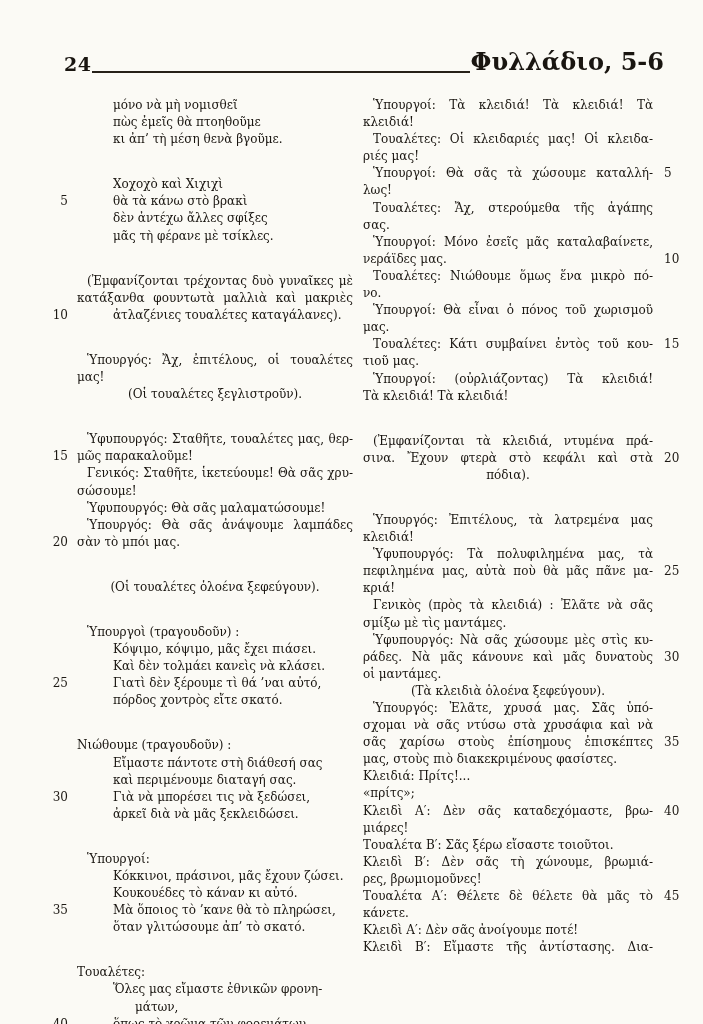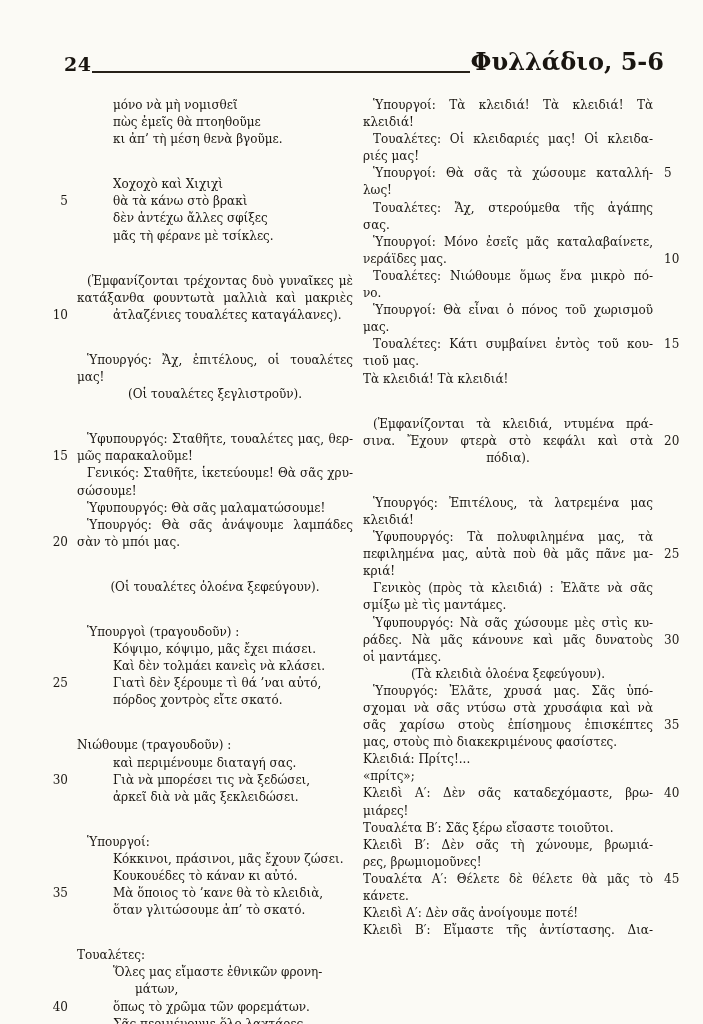--- a/index.html
+++ b/index.html
@@ -81,27 +81,28 @@
       <div class="line ind-1"><span>Ὑφυπουργός: Θὰ σᾶς μαλαματώσουμε!</span></div>
       <div class="line ind-1 just"><span>Ὑπουργός: Θὰ σᾶς ἀνάψουμε λαμπάδες</span></div>
       <div class="line ind-0"><span class="lineno">20</span><span>σὰν τὸ μπόι μας.</span></div>
       <div class="line ind-0 center gap"><span>(Οἱ τουαλέτες ὁλοένα ξεφεύγουν).</span></div>
       <div class="line ind-1 gap"><span>Ὑπουργοὶ (τραγουδοῦν) :</span></div>
       <div class="line ind-2"><span>Κόψιμο, κόψιμο, μᾶς ἔχει πιάσει.</span></div>
       <div class="line ind-2"><span>Καὶ δὲν τολμάει κανεὶς νὰ κλάσει.</span></div>
       <div class="line ind-2"><span class="lineno">25</span><span>Γιατὶ δὲν ξέρουμε τὶ θά ’ναι αὐτό,</span></div>
       <div class="line ind-2"><span>πόρδος χοντρὸς εἴτε σκατό.</span></div>
       <div class="line ind-0 gap"><span>Νιώθουμε (τραγουδοῦν) :</span></div>
+      <div class="line ind-2"><span>Εἴμαστε πάντοτε στὴ διάθεσή σας</span></div>
       <div class="line ind-2"><span>καὶ περιμένουμε διαταγή σας.</span></div>
       <div class="line ind-2"><span class="lineno">30</span><span>Γιὰ νὰ μπορέσει τις νὰ ξεδώσει,</span></div>
       <div class="line ind-2"><span>ἀρκεῖ διὰ νὰ μᾶς ξεκλειδώσει.</span></div>
       <div class="line ind-1 gap"><span>Ὑπουργοί:</span></div>
       <div class="line ind-2"><span>Κόκκινοι, πράσινοι, μᾶς ἔχουν ζώσει.</span></div>
       <div class="line ind-2"><span>Κουκουέδες τὸ κάναν κι αὐτό.</span></div>
-      <div class="line ind-2"><span class="lineno">35</span><span>Μὰ ὅποιος τὸ ’κανε θὰ τὸ κλειδιὰ,</span></div>
+      <div class="line ind-2"><span class="lineno">35</span><span>Μὰ ὅποιος τὸ ’κανε θὰ τὸ πληρώσει,</span></div>
       <div class="line ind-2"><span>ὅταν γλιτώσουμε ἀπ’ τὸ σκατό.</span></div>
       <div class="line ind-0 gap"><span>Τουαλέτες:</span></div>
       <div class="line ind-2"><span>Ὅλες μας εἴμαστε ἐθνικῶν φρονη-</span></div>
       <div class="line ind-3"><span>μάτων,</span></div>
       <div class="line ind-2"><span class="lineno">40</span><span>ὅπως τὸ χρῶμα τῶν φορεμάτων.</span></div>
       <div class="line ind-2"><span>Σᾶς περιμένουμε ὅλο λαχτάρες</span></div>
       <div class="line ind-2"><span>νὰ μᾶς τιμήσετε μὲ τὶς κωλάρες.</span></div>
     </div>
   <div id="right-column" class="col col-right">
       <div class="line ind-1 just"><span>Ὑπουργοί: Τὰ κλειδιά! Τὰ κλειδιά! Τὰ</span></div>
@@ -113,20 +114,21 @@
       <div class="line ind-1 just"><span>Τουαλέτες: Ἄχ, στερούμεθα τῆς ἀγάπης</span></div>
       <div class="line ind-0"><span>σας.</span></div>
       <div class="line ind-1 just"><span>Ὑπουργοί: Μόνο ἐσεῖς μᾶς καταλαβαίνετε,</span></div>
       <div class="line ind-0"><span class="lineno">10</span><span>νεράϊδες μας.</span></div>
       <div class="line ind-1 just"><span>Τουαλέτες: Νιώθουμε ὅμως ἕνα μικρὸ πό-</span></div>
       <div class="line ind-0"><span>νο.</span></div>
       <div class="line ind-1 just"><span>Ὑπουργοί: Θὰ εἶναι ὁ πόνος τοῦ χωρισμοῦ</span></div>
       <div class="line ind-0"><span>μας.</span></div>
       <div class="line ind-1 just"><span class="lineno">15</span><span>Τουαλέτες: Κάτι συμβαίνει ἐντὸς τοῦ κου-</span></div>
       <div class="line ind-0"><span>τιοῦ μας.</span></div>
+      <div class="line ind-1 just"><span>Ὑπουργοί: (οὐρλιάζοντας) Τὰ κλειδιά!</span></div>
       <div class="line ind-0"><span>Τὰ κλειδιά! Τὰ κλειδιά!</span></div>
       <div class="line ind-1 gap just"><span>(Ἐμφανίζονται τὰ κλειδιά, ντυμένα πρά-</span></div>
       <div class="line ind-0 just"><span class="lineno">20</span><span>σινα. Ἔχουν φτερὰ στὸ κεφάλι καὶ στὰ</span></div>
       <div class="line ind-0 center"><span>πόδια).</span></div>
       <div class="line ind-1 gap just"><span>Ὑπουργός: Ἐπιτέλους, τὰ λατρεμένα μας</span></div>
       <div class="line ind-0"><span>κλειδιά!</span></div>
       <div class="line ind-1 just"><span>Ὑφυπουργός: Τὰ πολυφιλημένα μας, τὰ</span></div>
       <div class="line ind-0 just"><span class="lineno">25</span><span>πεφιλημένα μας, αὐτὰ ποὺ θὰ μᾶς πᾶνε μα-</span></div>
       <div class="line ind-0"><span>κριά!</span></div>
       <div class="line ind-1 just"><span>Γενικὸς (πρὸς τὰ κλειδιά) : Ἐλᾶτε νὰ σᾶς</span></div>

